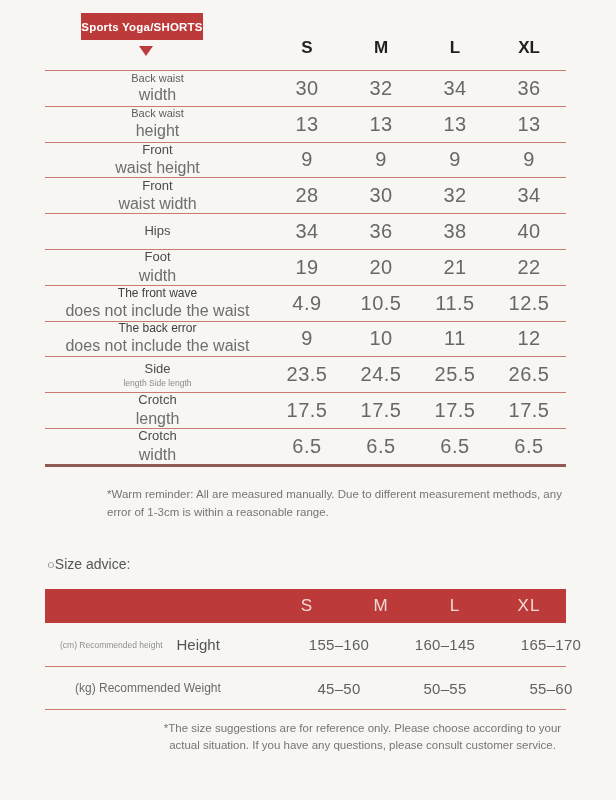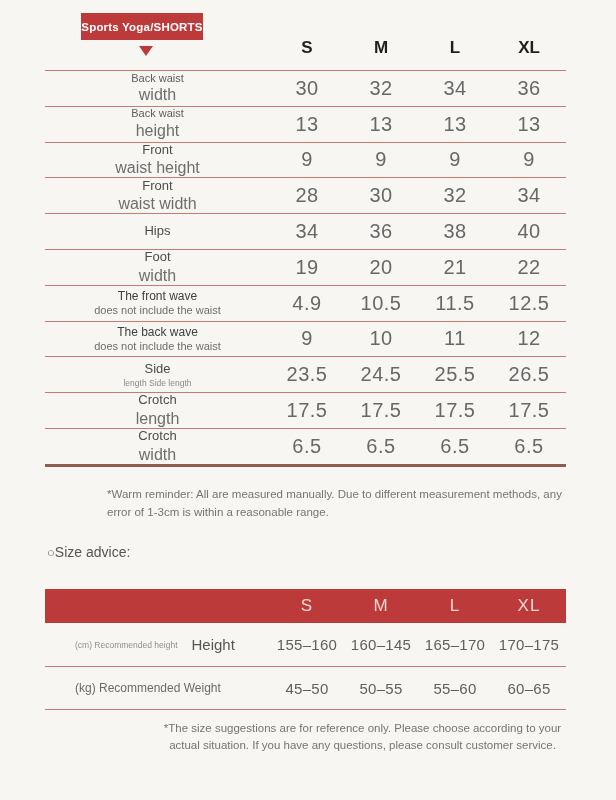--- a/index.html
+++ b/index.html
@@ -44,54 +44,54 @@
   }
   .t1 .row:last-child { border-bottom:3px solid #8f5b53; }
   .lblcol {
     width:225px; flex:none; display:flex; flex-direction:column;
     align-items:center; justify-content:center; line-height:1.25; text-align:center;
   }
   .lmain { font-size:13px; color:#4c4c4c; }
   .lsub  { font-size:16px; color:#6e6e6e; }
   .row.small-label .lmain { font-size:11px; color:#5c5c5c; }
   .row.two-even .lmain { font-size:12px; color:#404040; }
-  .row.two-even .lsub  { font-size:11px; }
+  .row.two-even .lsub  { font-size:16px; }
   .row.tiny-sub .lsub  { font-size:8.5px; color:#8a8a8a; }
   .val { font-size:20px; color:#686868; letter-spacing:0.5px; }
 
   
   .warm-note {
     position:absolute; left:107px; top:486px; width:455px;
     font-size:11.5px; color:#757575; line-height:1.55;
   }
 
   
   .advice-title {
-    position:absolute; left:47px; top:544px;
+    position:absolute; left:47px; top:556px;
     font-size:14px; color:#555555;text-align:right;
   }
   .advice-title .bullet { font-size:13px; color:#555555; }
 
   .t2 { position:absolute; left:45px; top:589px; width:521px; }
   .t2-bar {
     height:34px; background:#bd3a3b;
     display:flex; align-items:center;
   }
   .t2-bar .col { font-size:17px; color:#f0dad6; letter-spacing:1px; }
   .t2-row {
     display:flex; align-items:center;
     border-bottom:1.5px solid #cb7a73; background:transparent;
   }
   .row-h { height:43px; }
   .row-w { height:42px; }
   .lblcol2 { width:225px; flex:none; display:flex; align-items:center; }
-  .tiny  { font-size:8.5px; color:#8f8f8f; margin-left:30px; }
+  .tiny  { font-size:8.5px; color:#8f8f8f; margin-left:15px; }
   .lmain2{ font-size:15px; color:#555555; margin-left:14px; }
   .med   { font-size:12px; color:#6b6b6b; margin-left:30px; }
-  .val2  { font-size:15px; color:#5f5f5f; letter-spacing:0.3px; }
+  .val2  { font-size:15px; color:#5f5f5f; letter-spacing:0.3px;margin-left:32px; }
 
   
   .footer-note {
     position:absolute; left:150px; top:720px; width:425px;
     text-align:center; font-size:11.5px; color:#757575; line-height:1.5;
   }
 </style>
 </head>
 <body>
 
@@ -183,21 +183,21 @@
         <div class="lsub">does not include the waist</div>
       </div>
       <div class="col val">4.9</div>
       <div class="col val">10.5</div>
       <div class="col val">11.5</div>
       <div class="col val">12.5</div>
     </div>
 
     <div class="row two-even">
       <div class="lblcol">
-        <div class="lmain">The back wave</div>
+        <div class="lmain">The back error</div>
         <div class="lsub">does not include the waist</div>
       </div>
       <div class="col val">9</div>
       <div class="col val">10</div>
       <div class="col val">11</div>
       <div class="col val">12</div>
     </div>
 
     <div class="row tiny-sub">
       <div class="lblcol">

